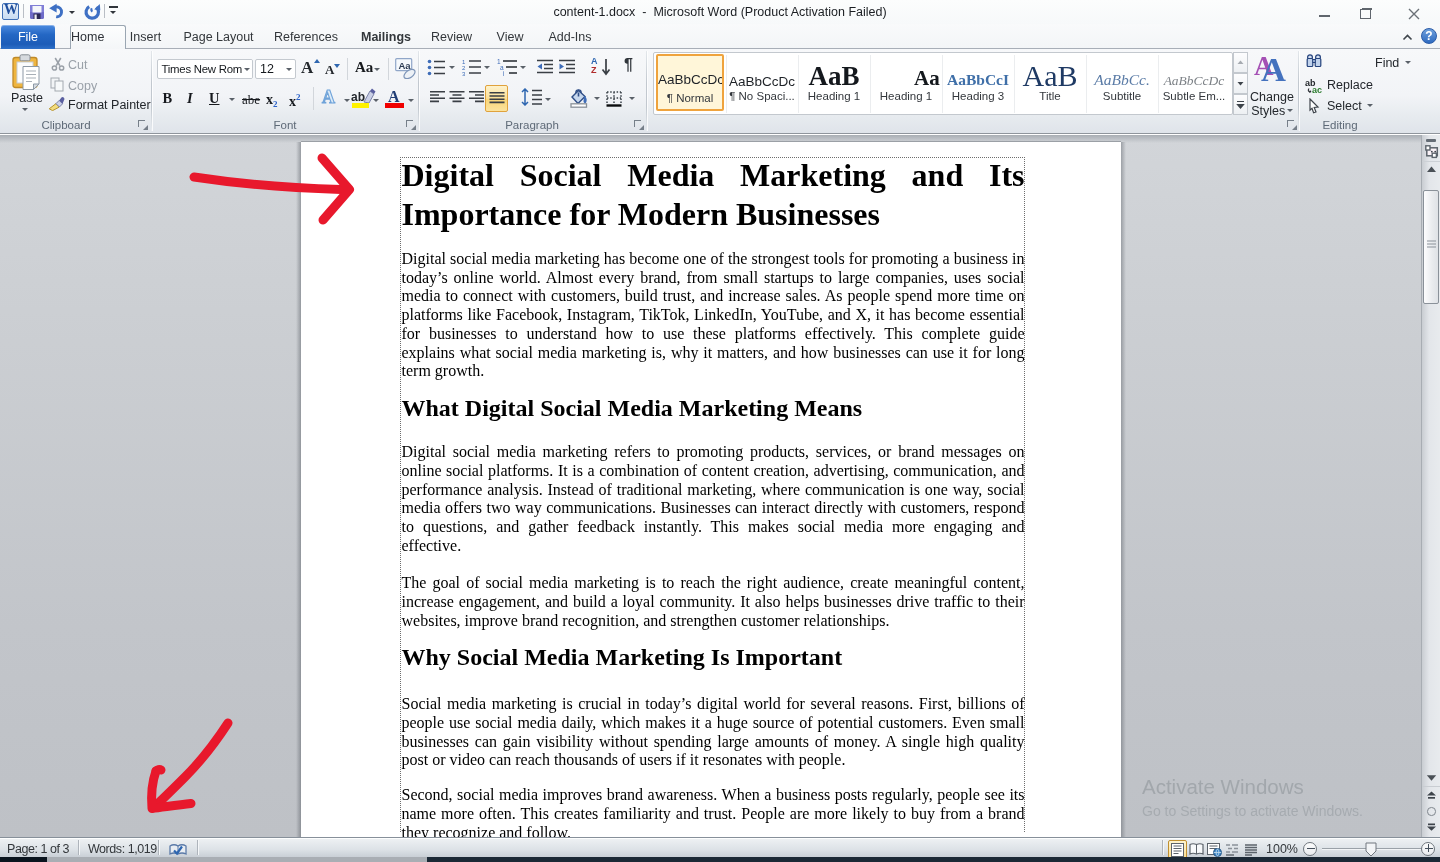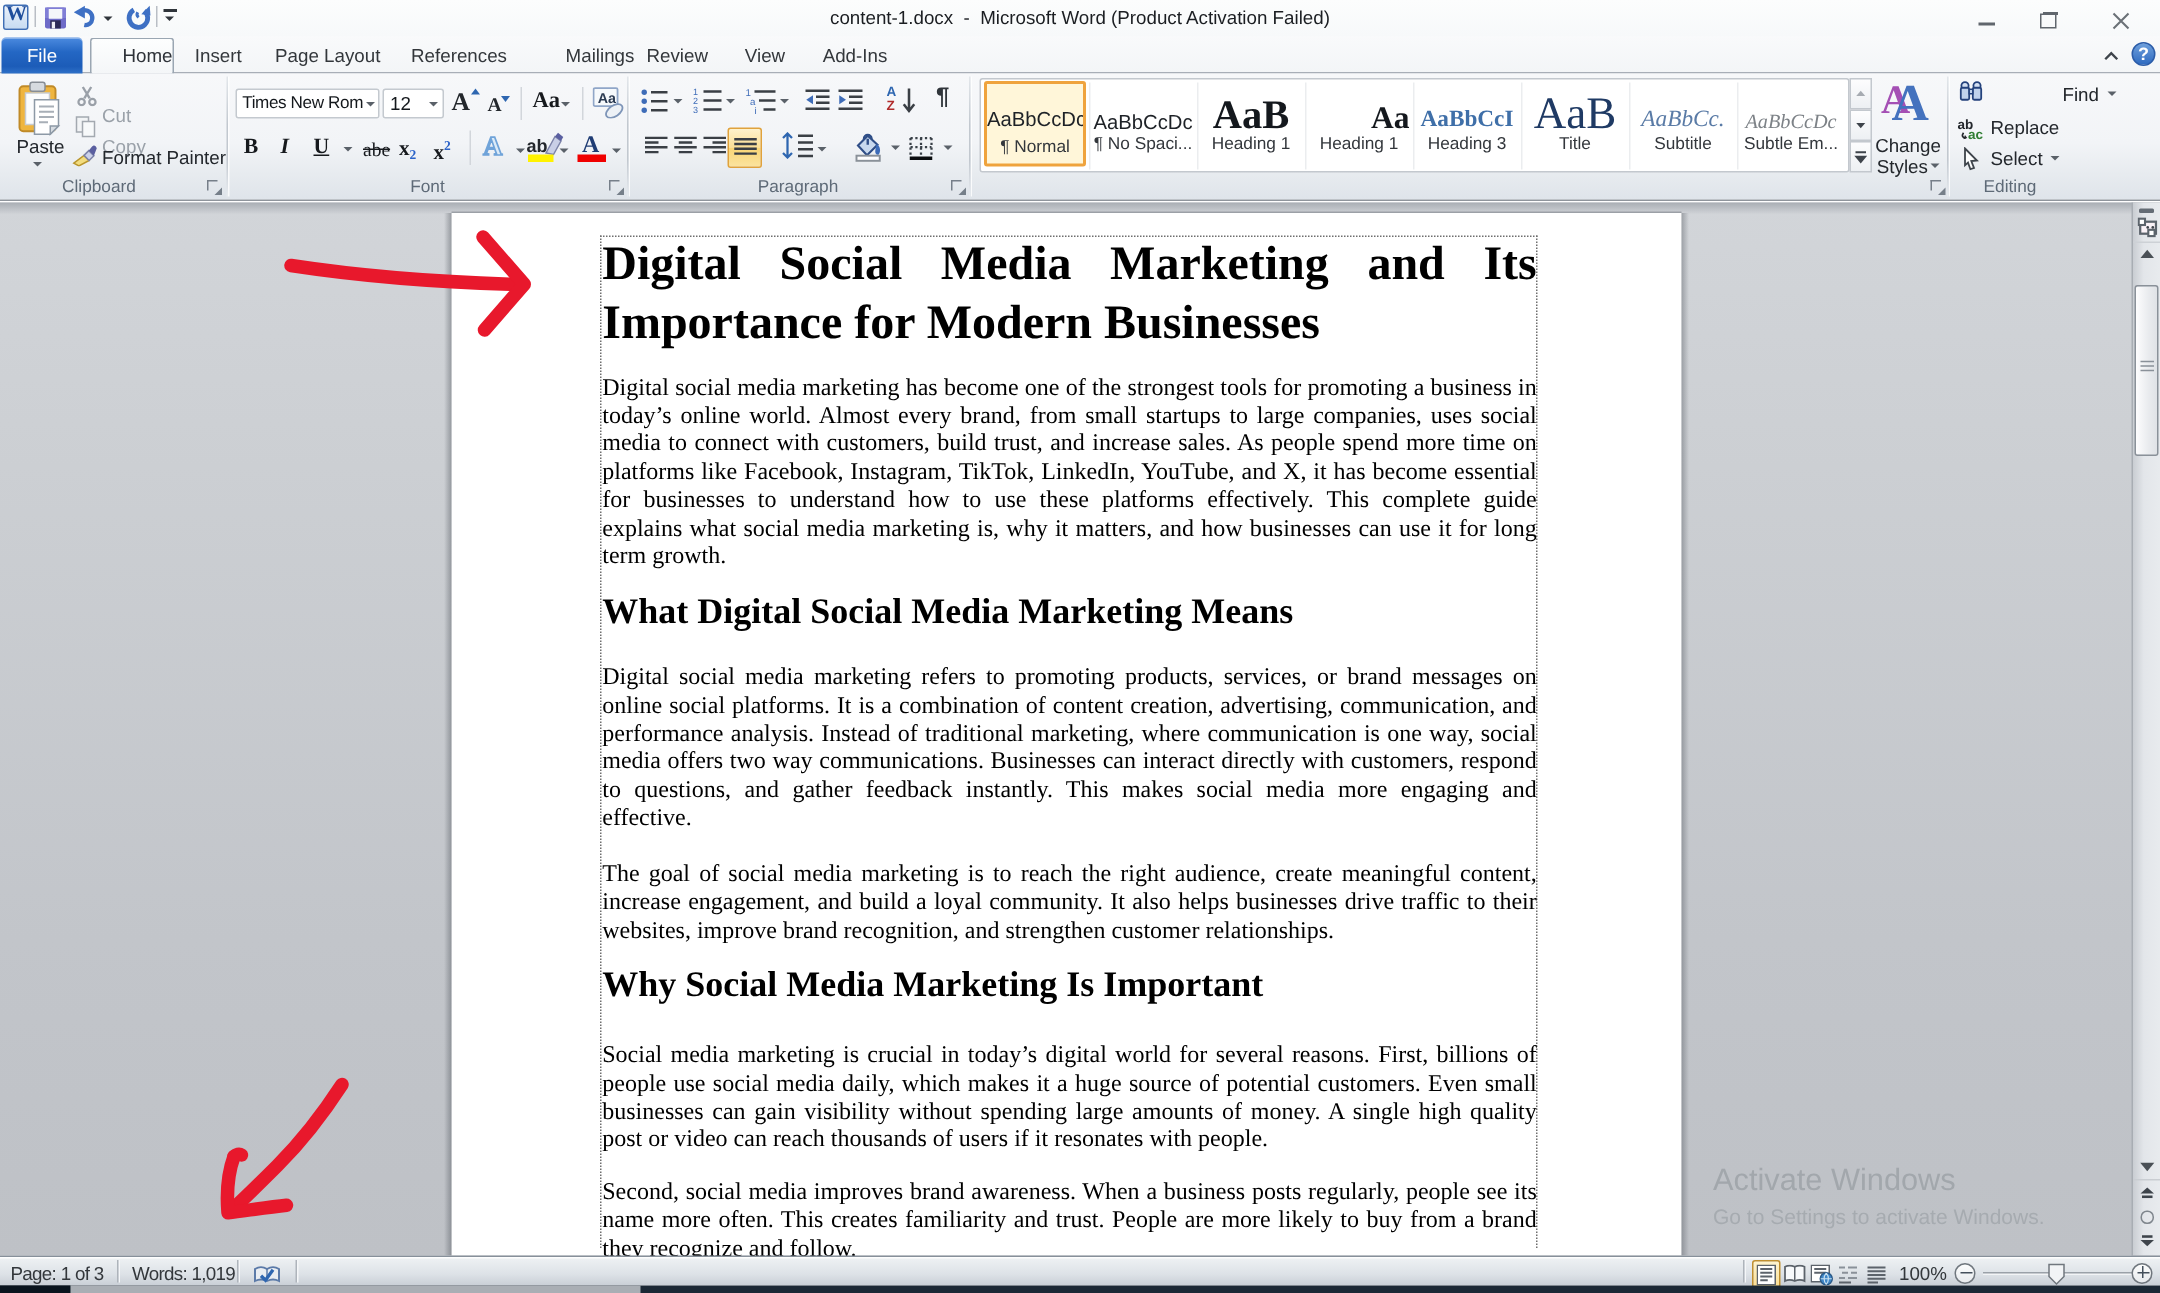--- a/index.html
+++ b/index.html
@@ -4,21 +4,21 @@
 #app{position:relative;width:1440px;height:862px;overflow:hidden;font-family:"Liberation Sans",sans-serif;}
 #app *{box-sizing:border-box;}
 .abs{position:absolute;}
 
 #titlebar{left:0;top:0;width:1440px;height:24px;background:linear-gradient(#FCFDFD,#F7F9FA);}
 #tabrow{left:0;top:24px;width:1440px;height:25px;background:linear-gradient(#F9FAFB,#F3F5F7);}
 #tabline{left:0;top:48px;width:1440px;height:1px;background:#A8AEB7;}
 #ribbon{left:0;top:49px;width:1440px;height:85px;background:linear-gradient(#F7F8FA 0%,#F2F4F7 55%,#E7EBEF 80%,#DFE4EA 100%);border-bottom:1.5px solid #8F959C;}
 .tab{position:absolute;top:26px;height:23px;line-height:23px;font-size:12.5px;color:#33373B;text-align:center;}
 #filetab{left:1px;top:25px;width:54px;height:24px;background:linear-gradient(#4C8BE0,#2467C4 40%,#1C5CB8 80%,#2E70C8);border-radius:3px 3px 0 0;color:#fff;font-size:12.5px;text-align:center;line-height:24px;box-shadow:inset 0 1px 0 rgba(255,255,255,.35);}
-#hometab{left:60px;top:25px;width:56px;height:24px;background:linear-gradient(#FDFEFE,#F4F6F8);border:1px solid #9AA6B2;border-bottom:none;border-radius:2.5px 2.5px 0 0;font-size:12.5px;color:#2E3238;text-align:right;line-height:23px;}
+#hometab{left:70px;top:25px;width:56px;height:24px;background:linear-gradient(#FDFEFE,#F4F6F8);border:1px solid #9AA6B2;border-bottom:none;border-radius:2.5px 2.5px 0 0;font-size:12.5px;color:#2E3238;text-align:left;line-height:23px;}
 
 #doc{left:0;top:135px;width:1440px;height:702px;background:linear-gradient(#D2D5D9 0%,#CCCFD3 25%,#C2C5CA 70%,#BEC1C6 100%);}
 #page{left:301px;top:7px;width:820px;height:695px;background:#FFFFFF;}
 #pageshadL{left:296px;top:7px;width:5px;height:695px;background:linear-gradient(90deg,rgba(70,76,84,0),rgba(70,76,84,0.42));}
 #pageshadR{left:1121px;top:7px;width:5px;height:695px;background:linear-gradient(90deg,rgba(70,76,84,0.38),rgba(70,76,84,0));}
 #pagetop{left:301px;top:6px;width:820px;height:1px;background:#9BA0A6;}
 #bounds{left:400px;top:22px;width:625px;height:675px;border:1px dotted #6E6E6E;border-bottom:none;}
 
 .dt{position:absolute;font-family:"Liberation Serif",serif;color:#000;}
 .jl{text-align:justify;text-align-last:justify;white-space:normal;}
@@ -31,42 +31,42 @@
 .sep{position:absolute;top:2px;width:1px;height:15px;background:#AEB4BB;box-shadow:1px 0 0 #F5F7F9;}
 
 .grpdiv{position:absolute;top:51px;height:80px;width:1px;background:linear-gradient(#E3E7EB,#C2C8CF 40%,#C2C8CF 70%,#E8ECF0);box-shadow:1px 0 0 rgba(255,255,255,.8);}
 .rlabel{position:absolute;top:119px;font-size:11.5px;color:#5E6A77;text-align:center;}
 .launcher{position:absolute;top:120px;width:10px;height:10px;}
 .launcher:before{content:"";position:absolute;left:0px;top:0px;width:6px;height:6px;border-left:1.4px solid #767F89;border-top:1.4px solid #767F89;}
 .launcher:after{content:"";position:absolute;right:0px;bottom:0px;width:0;height:0;border-left:5px solid transparent;border-bottom:5px solid #767F89;}
 .combo{position:absolute;height:20px;background:#fff;border:1px solid #C4C9CF;border-radius:2px;font-size:12.5px;color:#14181C;line-height:18px;padding-left:4px;white-space:nowrap;overflow:hidden;}
 .dar{display:inline-block;width:0;height:0;border:3.2px solid transparent;border-top:3.8px solid #5A6169;vertical-align:middle;}
 .rbtxt{position:absolute;font-size:12.5px;color:#23272C;}
-.gray{color:#9AA1A9;margin-top:12px;}
+.gray{color:#9AA1A9;}
 .qsep{position:absolute;top:4px;width:1px;height:14px;background:#B9BEC5;}
 
 #gallery{position:absolute;left:653px;top:52px;width:580px;height:63px;background:#fff;border:1px solid #C3C8CE;border-radius:2px;}
 .gcell{position:absolute;top:2px;width:68px;height:57px;}
 .gsample{position:absolute;left:0;right:0;bottom:24px;text-align:center;font-family:"Liberation Sans",sans-serif;white-space:nowrap;overflow:hidden;}
 .glabel{position:absolute;left:0;right:0;top:36px;text-align:center;font-size:11.5px;color:#33373C;white-space:nowrap;overflow:hidden;}
 .gsb{position:absolute;left:1233px;width:15px;height:21px;background:linear-gradient(#FDFDFE,#EDF0F3);border:1px solid #C3C8CE;}
 .vthumb{position:absolute;left:1423px;top:190px;width:16px;height:114px;background:linear-gradient(90deg,#FDFDFE,#E9EBEE 60%,#DFE2E6);border:1px solid #8A9199;border-radius:2px;}
 .zoomcirc{position:absolute;width:14px;height:14px;border:1px solid #70777E;border-radius:50%;background:linear-gradient(#FCFDFD,#E8EBEE);}
 </style></head><body>
 <div id="app">
   <div class="abs" id="titlebar"></div>
   <div class="abs" id="tabrow"></div>
   <div class="abs" id="tabline"></div>
   <div class="abs" id="ribbon"></div>
   <div class="abs" id="filetab">File</div>
   <div class="abs" id="hometab">Home</div>
   <div class="tab" style="left:121px;width:49px;">Insert</div>
   <div class="tab" style="left:174px;width:89px;">Page Layout</div>
   <div class="tab" style="left:267px;width:78px;">References</div>
-  <div class="tab" style="left:365px;width:70px;">Mailings</div>
+  <div class="tab" style="left:351px;width:70px;font-weight:bold;">Mailings</div>
   <div class="tab" style="left:423px;width:57px;">Review</div>
   <div class="tab" style="left:484px;width:52px;">View</div>
   <div class="tab" style="left:540px;width:60px;">Add-Ins</div>
 
   <div class="abs" style="left:2px;top:3px;width:17px;height:17px;border:1px solid #3F6FB5;border-radius:2px;background:linear-gradient(#EAF1FA,#C8DCF2);"></div>
   <div class="abs" style="left:4px;top:2px;width:13px;height:17px;font-family:'Liberation Serif',serif;font-weight:bold;font-size:14px;color:#1F4E9C;text-align:center;">W</div>
   <div class="qsep" style="left:23px;"></div>
   <svg class="abs" style="left:29px;top:4px;" width="16" height="16" viewBox="0 0 16 16">
     <rect x="1" y="1" width="14" height="14" rx="1.5" fill="#6E6BC8"></rect>
     <rect x="1" y="1" width="14" height="7" fill="#807Ed6"></rect>

